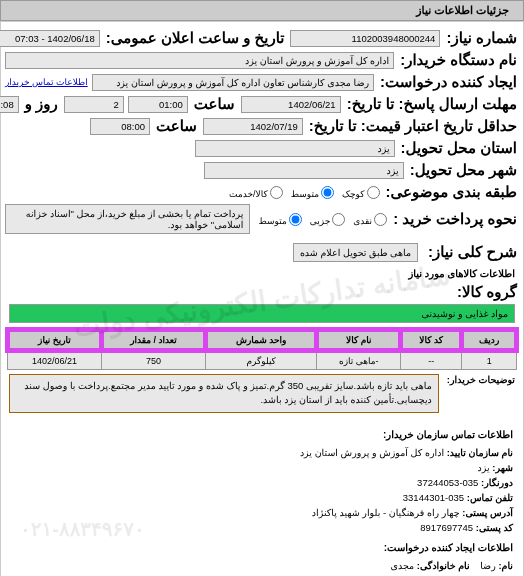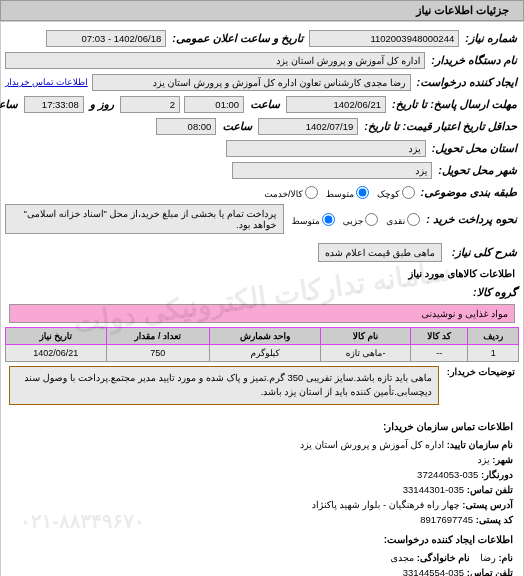--- a/index.html
+++ b/index.html
@@ -46,25 +46,24 @@
     border: 1px solid #ccc;
   }
   .row {
     display: flex;
     align-items: center;
     min-height: 20px;
     margin-bottom: 2px;
     gap: 4px;
   }
   .label {
-    font-size: 11px;
+    font-size: 15px;
     font-weight: bold;
     white-space: nowrap;
     padding: 0 2px;
-    font-style: italic;
   }
   .field {
     background: #e8e8e8;
     border: 1px solid #999;
     padding: 2px 4px;
     font-size: 9.5px;
     min-height: 16px;
     display: inline-flex;
     align-items: center;
   }
@@ -82,35 +81,35 @@
     font-size: 9.5px;
     margin-right: 4px;
     display: inline-block;
   }
   .group-label {
     font-size: 10px;
     font-weight: bold;
     margin: 6px 4px 3px;
   }
   .field-full {
-    background: #f9a8d4;
+    background: #22c55e;
     border: 1px solid #999;
     padding: 3px 6px;
     font-size: 9.5px;
     margin: 0 4px;
   }
   table.items {
     width: 100%;
     border-collapse: collapse;
     margin-top: 4px;
     font-size: 9px;
   }
   table.items th {
     background: #ccc;
-    border: 1px solid #d946ef;
+    border: 5px solid #d946ef;
     padding: 3px 2px;
     font-weight: bold;
   }
   table.items td {
     background: #e8e8e8;
     border: 1px solid #999;
     padding: 3px 2px;
     text-align: center;
   }
   .note-box {
@@ -228,21 +227,21 @@
       <label class="radio-opt">
           <input type="radio" name="pay" checked="" style="">
           <span>متوسط</span>
         </label>
     </span>
     <span class="desc-box">پرداخت تمام یا بخشی از مبلغ خرید،از محل "اسناد خزانه اسلامی" خواهد بود.</span>
   </div>
 
   <div class="row" style="margin-top:8px">
     <span class="label">شرح کلی نیاز:</span>
-    <span class="desc-box">ماهی طبق قیمت اعلام شده</span>
+    <span class="desc-box">ماهی طبق تحویل اعلام شده</span>
   </div>
 
   <div class="group-label">اطلاعات کالاهای مورد نیاز</div>
 
   <div class="row">
     <span class="label">گروه کالا:</span>
   </div>
   <div class="field-full">مواد غذایی و نوشیدنی</div>
 
   <table class="items">

